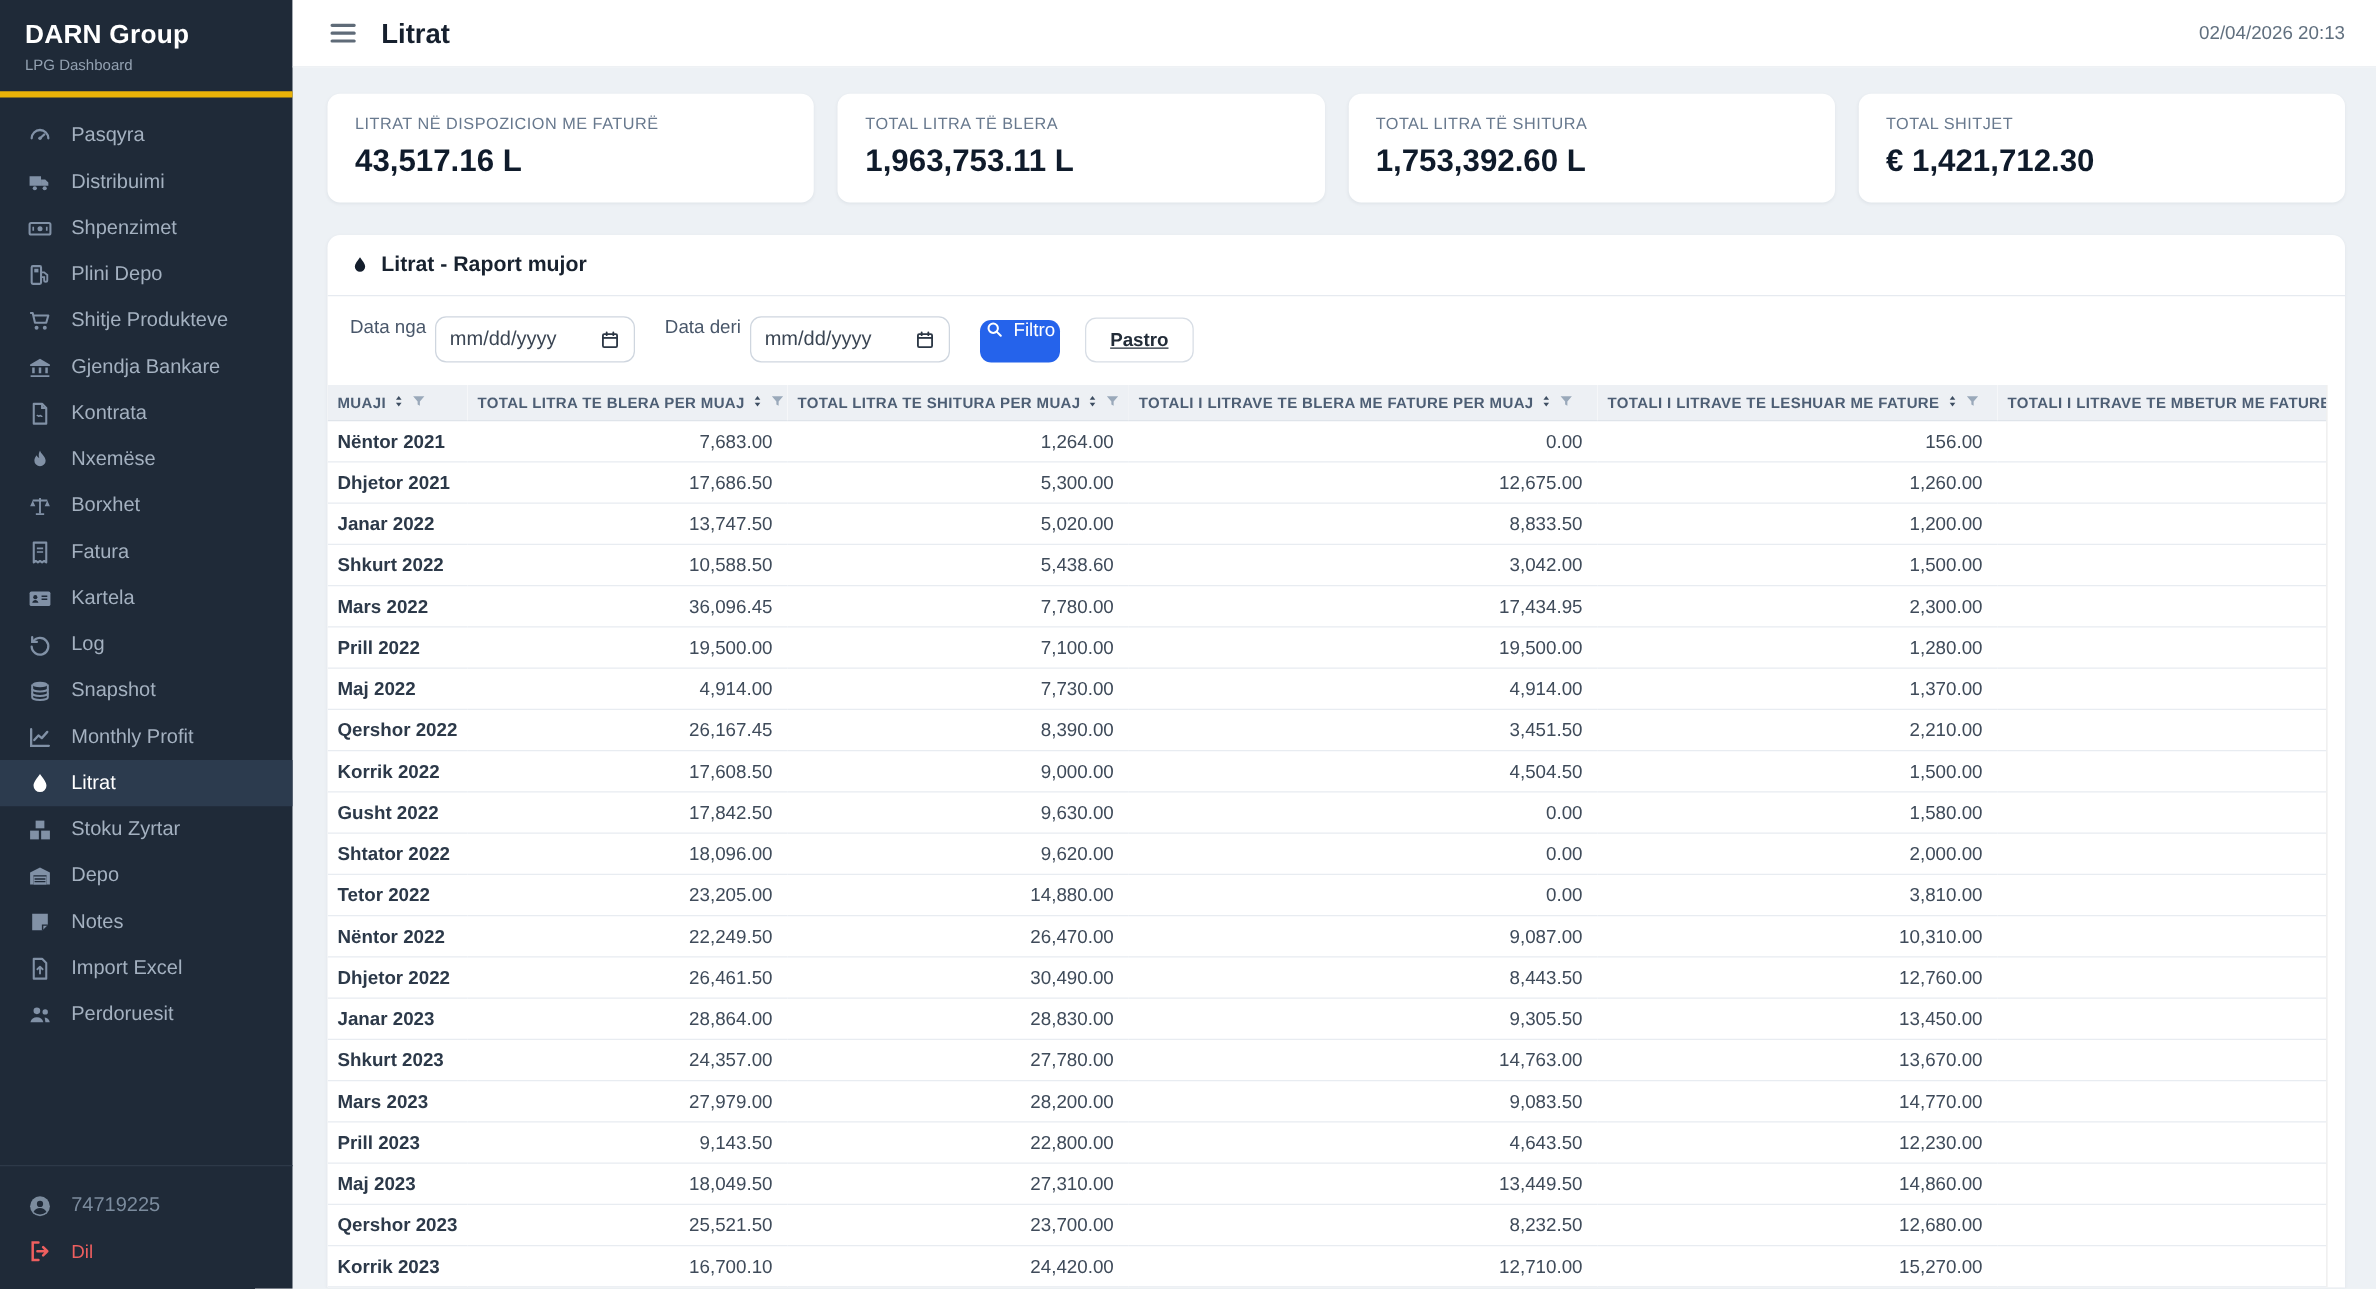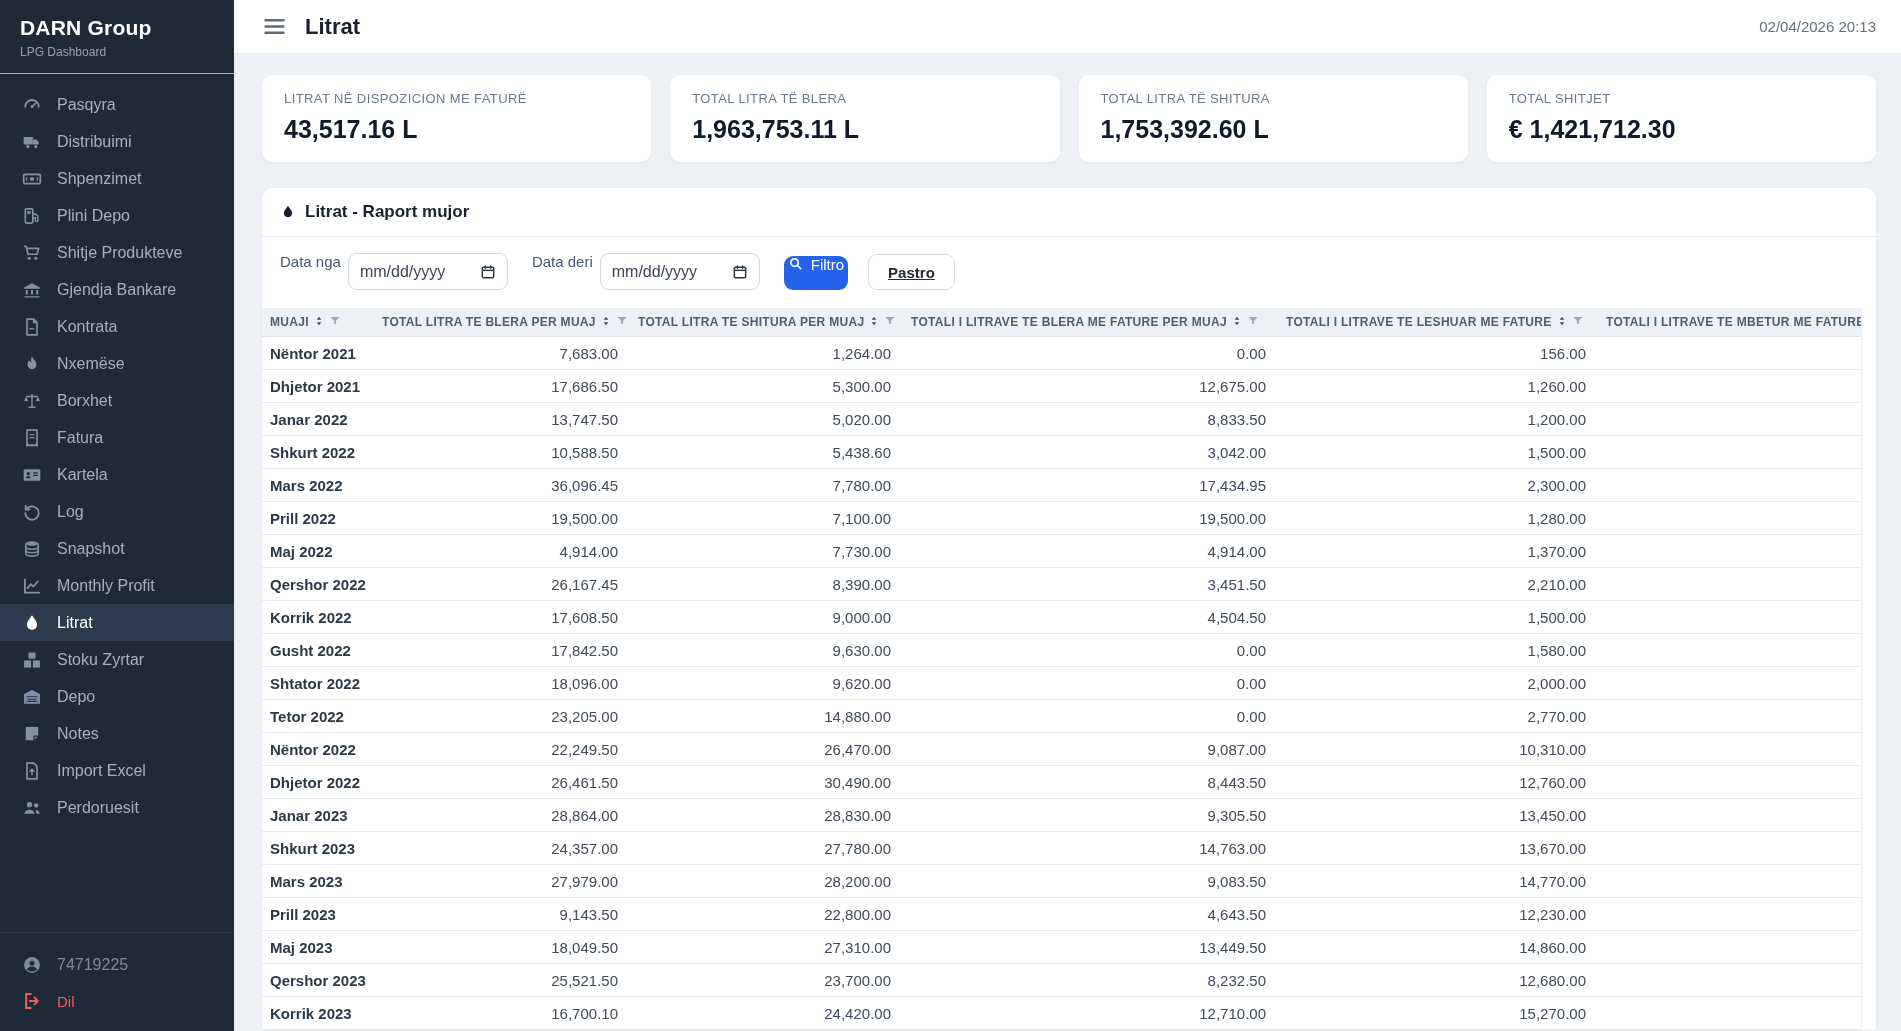--- a/index.html
+++ b/index.html
@@ -3,21 +3,21 @@
 <meta charset="utf-8">
 <style>
   * { margin:0; padding:0; box-sizing:border-box; }
   html,body { width:1901px; height:1031px; overflow:hidden; background:#edf1f5;
               font-family:"Liberation Sans","DejaVu Sans",sans-serif; }
   .app { display:flex; width:1901px; height:1031px; }
 
   
   .sidebar { width:234px; min-width:234px; background:#1f2a38; color:#a4b1c0;
              display:flex; flex-direction:column; }
-  .brand-block { padding:16px 20px 14px; border-bottom:1px solid #eab308; }
+  .brand-block { padding:16px 20px 14px; border-bottom:5px solid #eab308; }
   .brand-title { color:#ffffff; font-size:21px; font-weight:bold; letter-spacing:.2px; }
   .brand-sub { color:#93a1b1; font-size:12px; margin-top:5px; }
   .nav { padding:12px 0 0; flex:0 0 auto; }
   .nav-item { display:flex; align-items:center; gap:15px; padding:8px 22px; height:37px;
               font-size:16px; color:#a4b1c0; cursor:pointer; }
   .nav-item .nav-icon { width:20px; height:20px; color:#8191a6; display:inline-flex; }
   .nav-icon svg { width:100%; height:100%; }
   .nav-item.active { background:#2c3b4e; color:#ffffff; }
   .nav-item.active .nav-icon { color:#ffffff; }
   .sidebar-footer { margin-top:auto; border-top:1px solid #2d3948; padding:14px 0 12px; }
@@ -534,21 +534,21 @@
                   <td class="num">9,620.00</td>
                   <td class="num">0.00</td>
                   <td class="num">2,000.00</td>
                   <td class="num"></td>
                 </tr>
                 <tr>
                   <td class="month">Tetor 2022</td>
                   <td class="num">23,205.00</td>
                   <td class="num">14,880.00</td>
                   <td class="num">0.00</td>
-                  <td class="num">2,770.00</td>
+                  <td class="num">3,810.00</td>
                   <td class="num"></td>
                 </tr>
                 <tr>
                   <td class="month">Nëntor 2022</td>
                   <td class="num">22,249.50</td>
                   <td class="num">26,470.00</td>
                   <td class="num">9,087.00</td>
                   <td class="num">10,310.00</td>
                   <td class="num"></td>
                 </tr>

